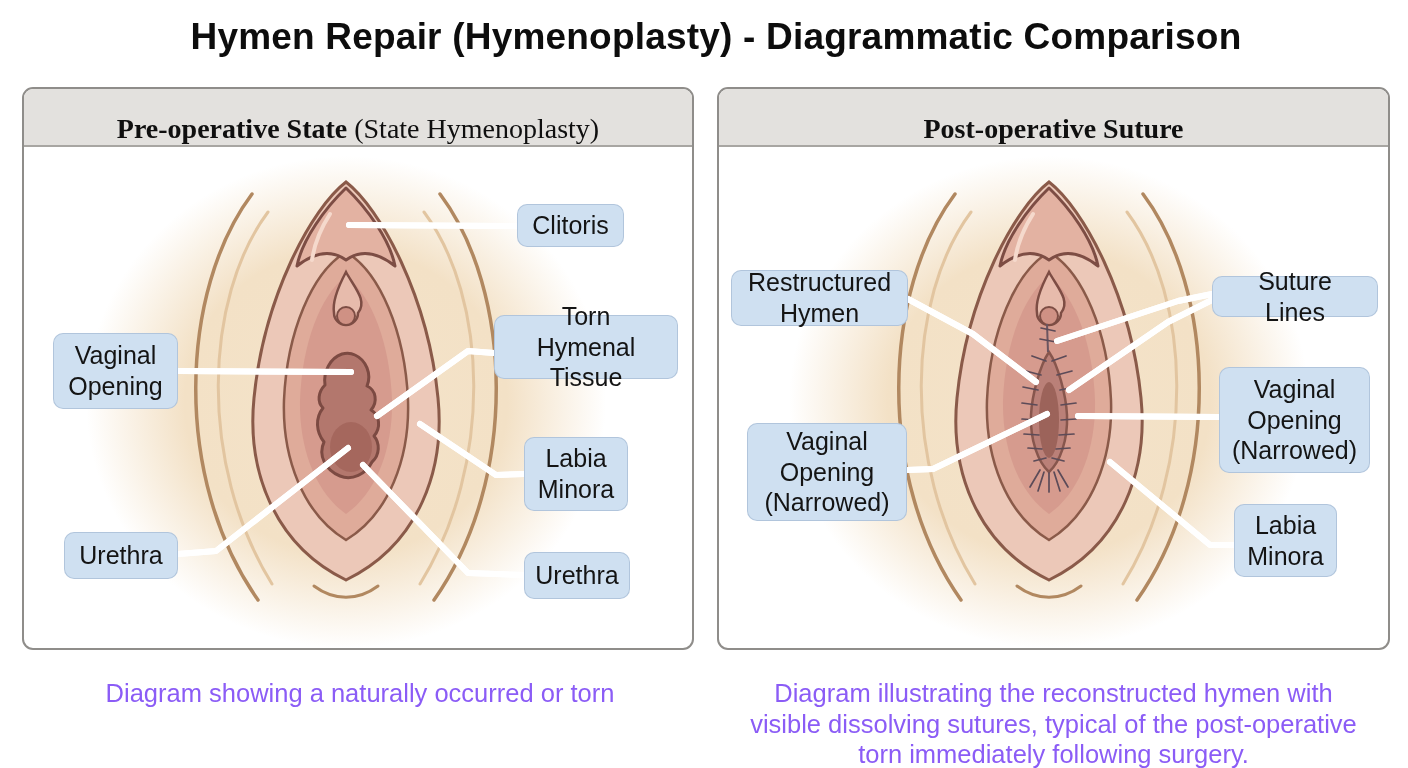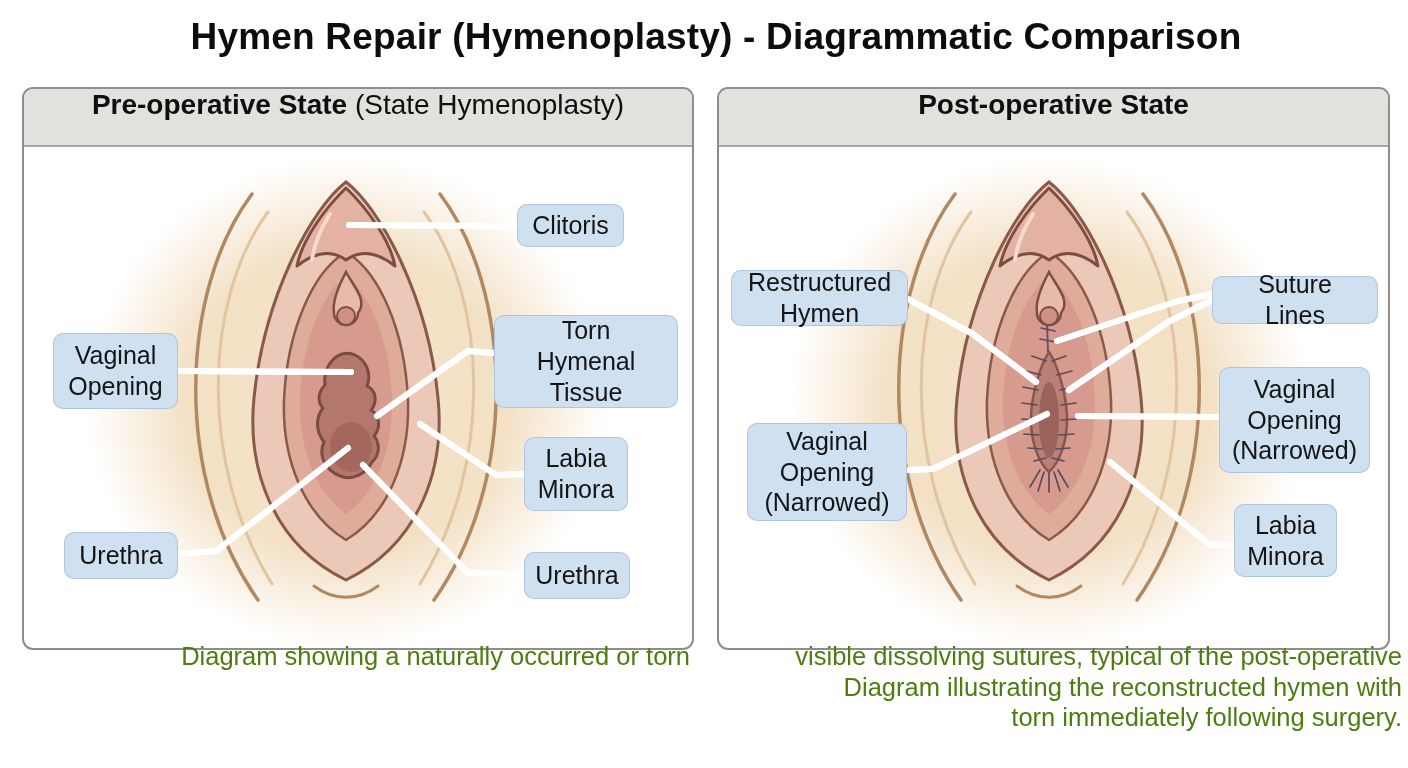--- a/index.html
+++ b/index.html
@@ -12,63 +12,63 @@
     font-size:37px;font-weight:bold;color:#0d0d0d;letter-spacing:.2px;margin-left:12px;
   }
   .panel{
     position:absolute;top:87px;height:563px;background:#ffffff;
     border:2px solid #8f8d8a;border-radius:11px;box-sizing:border-box;
   }
   .panel.pre{left:22px;width:672px;}
   .panel.post{left:717px;width:673px;}
   .panel-header{
     height:56px;background:#e3e1de;border-bottom:2px solid #a8a6a2;
-    border-radius:9px 9px 0 0;display:flex;align-items:flex-start;justify-content:center;
-    font-size:28px;color:#0f0f0f;white-space:pre;
+    border-radius:9px 9px 0 0;display:flex;align-items:flex-end;justify-content:center;
+    font-size:28px;color:#0f0f0f;white-space:pre;font-family:Liberation Serif, serif;
   }
   .panel-header .hb{font-weight:bold;}
   .overlay{position:absolute;left:0;top:0;width:1408px;height:768px;pointer-events:none;}
   .label{
     position:absolute;background:#cfe0f1;border:1px solid rgba(140,165,195,.45);
     border-radius:10px;color:#141414;font-size:25px;line-height:1.23;
     display:flex;align-items:center;justify-content:center;text-align:center;
     white-space:pre-line;box-sizing:border-box;padding:2px 20px;
   }
-  .caption{position:absolute;top:641px;text-align:right;font-size:25.5px;line-height:1.2;color:#4d7c0f;}
+  .caption{position:absolute;top:678px;text-align:center;font-size:25.5px;line-height:1.2;color:#8b5cf6;}
   .caption.pre{left:30px;width:660px;}
   .caption.post{left:705px;width:697px;}
   
   #lbl-clitoris      {left:517px;top:204px;width:107px;height:43px;}
   #lbl-vo            {left:53px; top:333px;width:125px;height:76px;}
-  #lbl-torn          {left:494px;top:315px;width:184px;height:93px;}
+  #lbl-torn          {left:494px;top:315px;width:184px;height:64px;}
   #lbl-labia-l       {left:524px;top:437px;width:104px;height:74px;}
   #lbl-urethra-l     {left:64px; top:532px;width:114px;height:47px;}
   #lbl-urethra-r     {left:524px;top:552px;width:106px;height:47px;}
   #lbl-restructured  {left:731px;top:270px;width:177px;height:56px;}
-  #lbl-sutures       {left:1212px;top:276px;width:166px;height:48px;}
+  #lbl-sutures       {left:1212px;top:276px;width:166px;height:41px;}
   #lbl-von-l         {left:747px;top:423px;width:160px;height:98px;}
   #lbl-von-r         {left:1219px;top:367px;width:151px;height:106px;}
   #lbl-labia-r       {left:1234px;top:504px;width:103px;height:73px;}
 </style>
 </head>
 <body>
 
 <div class="page">
 
   <div class="title">Hymen Repair (Hymenoplasty) - Diagrammatic Comparison</div>
 
   <div class="panel pre">
     <div class="panel-header">
       <span class="hb">Pre-operative State</span><span> (State Hymenoplasty)</span>
     </div>
   </div>
 
   <div class="panel post">
     <div class="panel-header">
-      <span class="hb">Post-operative State</span>
+      <span class="hb">Post-operative Suture</span>
     </div>
   </div>
 
   <svg class="overlay" viewBox="0 0 1408 768">
     <defs>
       <radialGradient id="glow" cx="50%" cy="50%" r="50%">
         <stop offset="0%" stop-color="#f4e3c9"></stop>
         <stop offset="62%" stop-color="#f3e1c6"></stop>
         <stop offset="100%" stop-color="#f3e1c6" stop-opacity="0"></stop>
       </radialGradient>
@@ -160,18 +160,18 @@
   <div class="label" id="lbl-von-r">Vaginal
 Opening
 (Narrowed)</div>
   <div class="label" id="lbl-labia-r">Labia
 Minora</div>
 
   <div class="caption pre">
     <div>Diagram showing a naturally occurred or torn</div>
   </div>
   <div class="caption post">
+    <div>Diagram illustrating the reconstructed hymen with</div>
     <div>visible dissolving sutures, typical of the post-operative</div>
-    <div>Diagram illustrating the reconstructed hymen with</div>
     <div>torn immediately following surgery.</div>
   </div>
 
 </div>
 
 </body></html>

